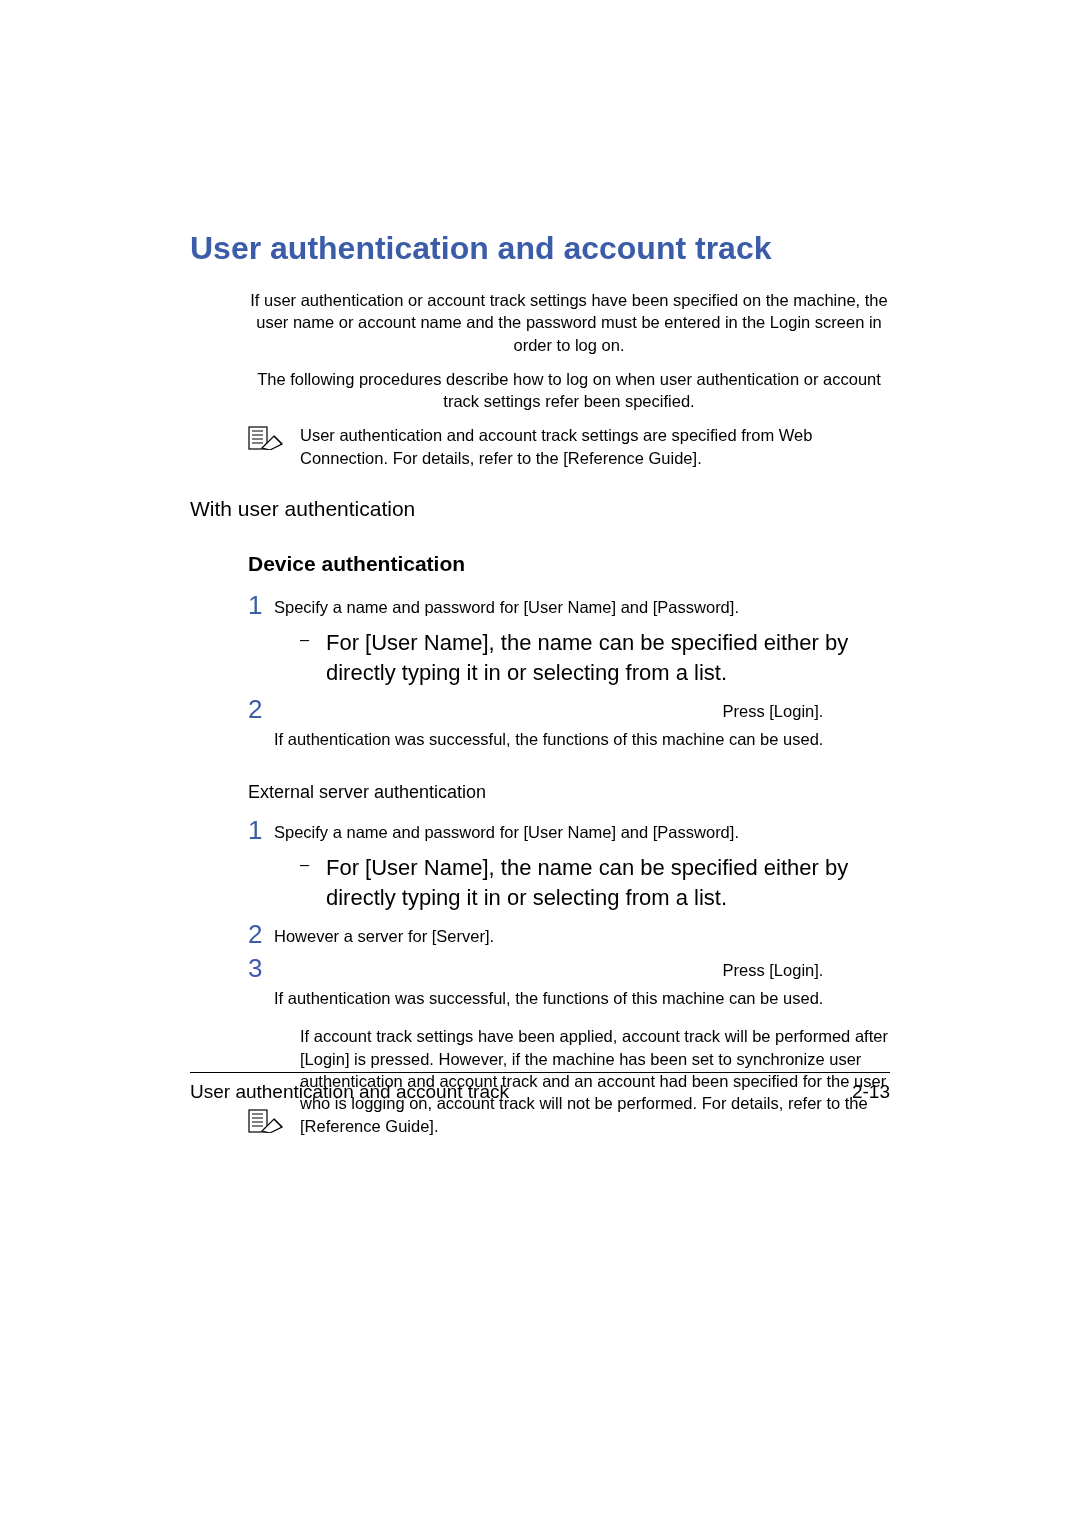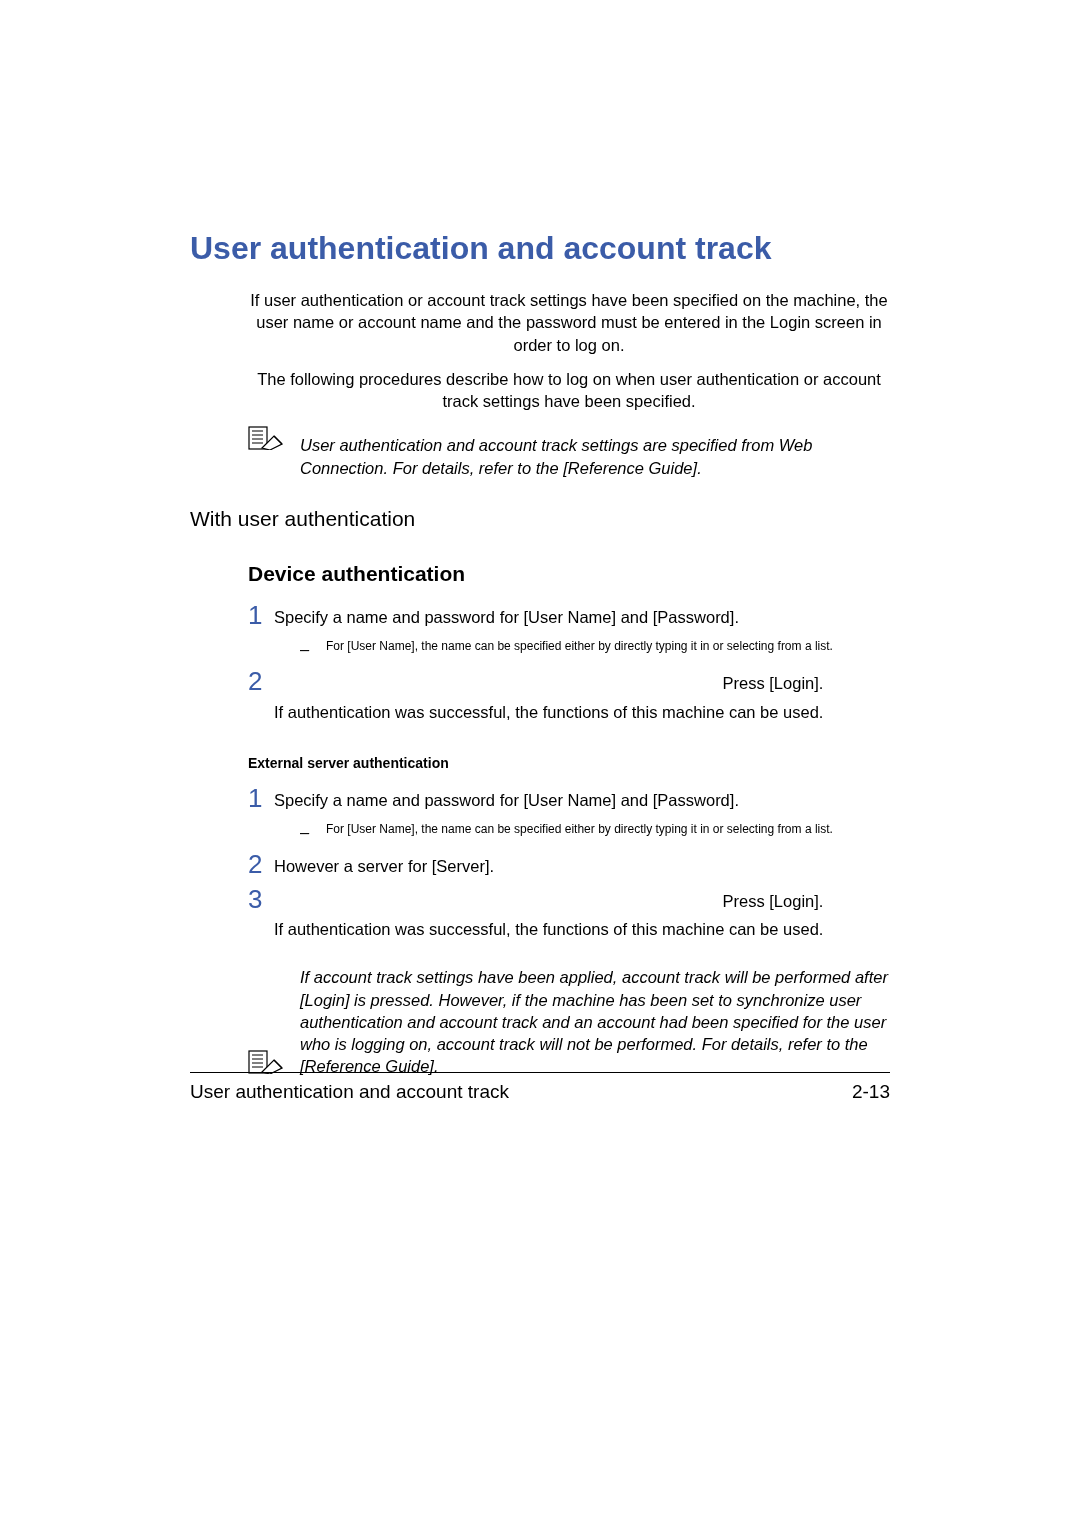--- a/index.html
+++ b/index.html
@@ -33,40 +33,38 @@
     margin-top: 8px;
     margin-bottom: 28px;
     padding-left: 58px;
   }
   .note-icon {
     flex: 0 0 38px;
     margin-right: 14px;
     margin-top: 2px;
   }
   .note-text {
-    font-style: italic;
-    font-size: 16.5px;
-    line-height: 1.35;
-    margin-top: 10px;
+    font-size: 16.5px;
+    line-height: 1.35;
   }
   .h2 {
     font-size: 21px;
     font-weight: normal;
     margin-bottom: 22px;
   }
   .h3 {
     font-size: 21px;
     font-weight: bold;
     padding-left: 58px;
     margin-bottom: 18px;
     margin-top: 31px;
   }
   .h4 {
-    font-size: 14px;
-    font-weight: bold;
+    font-size: 18px;
+    font-weight: normal;
     padding-left: 58px;
     margin-top: 26px;
     margin-bottom: 16px;
   }
   .step-row {
     display: flex;
     align-items: flex-start;
     padding-left: 58px;
     margin-bottom: 4px;
   }
@@ -91,23 +89,22 @@
     padding-left: 110px;
     margin-bottom: 10px;
   }
   .dash {
     width: 26px;
     flex-shrink: 0;
     font-size: 16.5px;
     line-height: 1.35;
   }
   .sub-body {
-    font-size: 12px;
-    line-height: 1.35;
-    text-align: right;
+    font-size: 22px;
+    line-height: 1.35;
   }
   .note-row.tight { margin-bottom: 0; margin-top: 10px; align-items: flex-end; }
   .footer {
     position: absolute;
     left: 190px;
     right: 190px;
     top: 1072px;
   }
   .footer-rule {
     border: none;
@@ -122,21 +119,21 @@
 </style>
 </head>
 <body>
 
 <div class="page">
 
   <h1 class="main-title">User authentication and account track</h1>
 
   <div class="intro-block">
     <p>If user authentication or account track settings have been specified on the machine, the user name or account name and the password must be entered in the Login screen in order to log on.</p>
-    <p>The following procedures describe how to log on when user authentication or account track settings have been specified.</p>
+    <p>The following procedures describe how to log on when user authentication or account track settings refer been specified.</p>
   </div>
 
   <div class="note-row">
     <span class="note-icon">
       <svg width="36" height="24" viewBox="0 0 36 24">
         <rect x="1" y="1" width="18" height="22" fill="none" stroke="#000" stroke-width="1.2"></rect>
         <line x1="4" y1="5" x2="15" y2="5" stroke="#000" stroke-width="1"></line>
         <line x1="4" y1="9" x2="15" y2="9" stroke="#000" stroke-width="1"></line>
         <line x1="4" y1="13" x2="15" y2="13" stroke="#000" stroke-width="1"></line>
         <line x1="4" y1="17" x2="15" y2="17" stroke="#000" stroke-width="1"></line>

